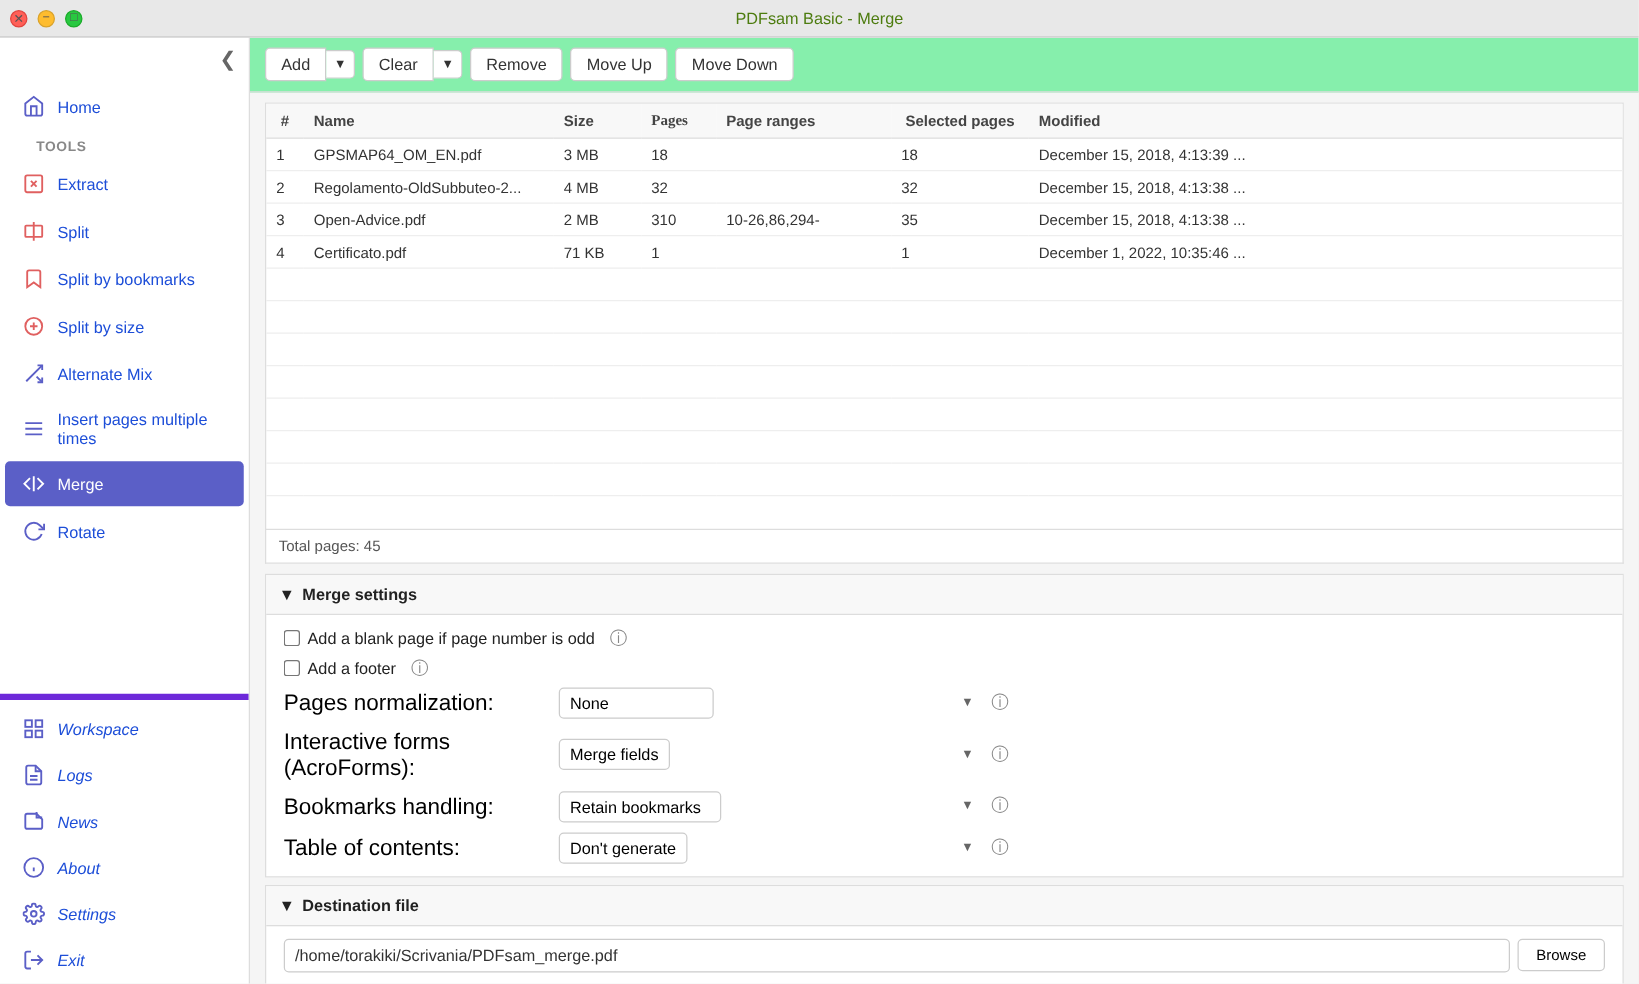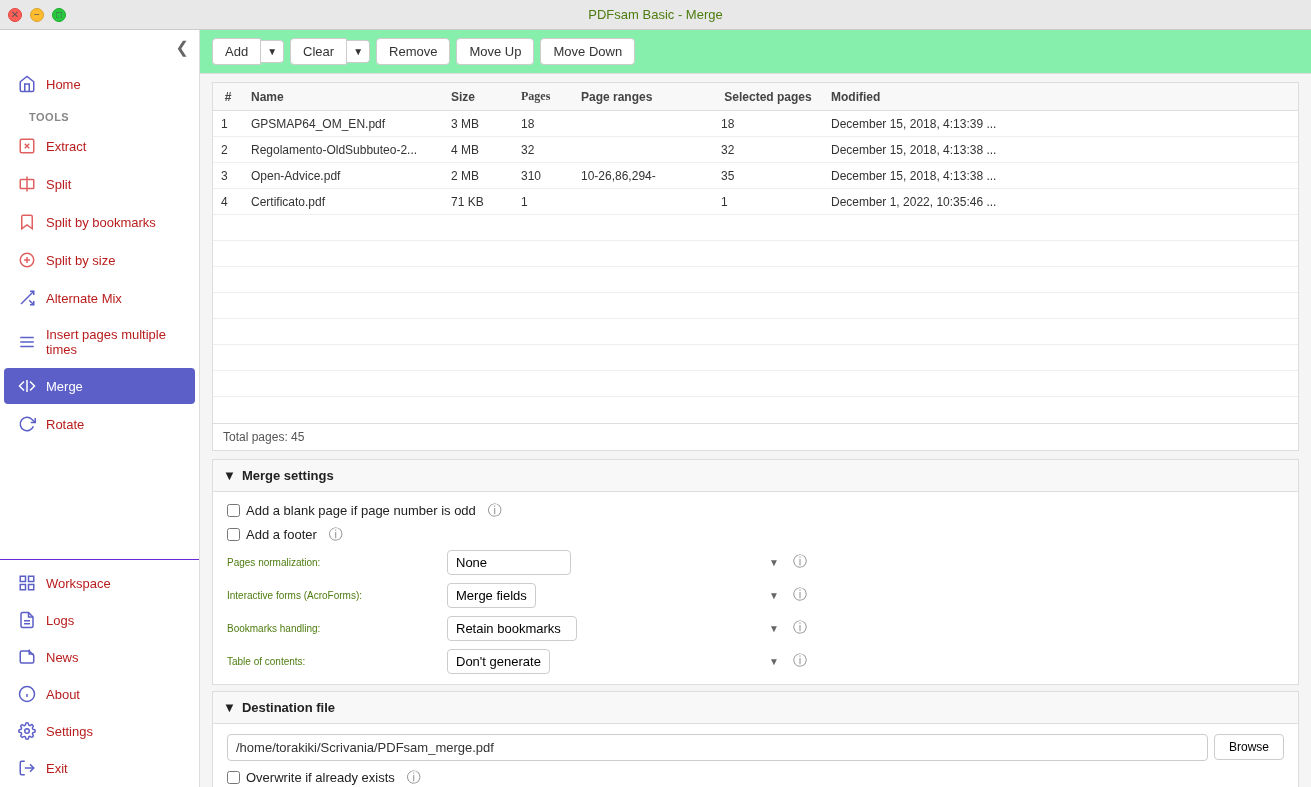--- a/index.html
+++ b/index.html
@@ -67,33 +67,33 @@
       padding: 8px 29px 4px;
       font-weight: bold;
       letter-spacing: 0.5px;
     }
     .sidebar-item {
       display: flex;
       align-items: center;
       gap: 10px;
       padding: 9px 14px;
       cursor: pointer;
-      color: #b91c1c;
+      color: #1d4ed8;
       border-radius: 4px;
       margin: 1px 4px;
     }
     .sidebar-item.active {
       background: #5b5fc7;
       color: #fff;
       border-radius: 4px;
     }
     .sidebar-item.active .sidebar-icon { color: #fff; }
     .sidebar-icon { width: 18px; height: 18px; flex-shrink: 0; display: flex; align-items: center; justify-content: center; }
     .sidebar-spacer { flex: 1; }
-    .sidebar-bottom { border-top: 1px solid #6d28d9; padding-top: 4px; }
+    .sidebar-bottom { border-top: 5px solid #6d28d9; padding-top: 4px; font-style: italic; }
 
     
     .icon-home { color: #5b5fc7; }
     .icon-extract { color: #e06060; }
     .icon-split { color: #e06060; }
     .icon-split-bookmark { color: #e06060; }
     .icon-split-size { color: #e06060; }
     .icon-alternate { color: #5b5fc7; }
     .icon-insert { color: #5b5fc7; }
     .icon-rotate { color: #5b5fc7; }
@@ -212,22 +212,22 @@
     .settings-row:last-child { margin-bottom: 0; }
     .checkbox-row {
       display: flex;
       align-items: center;
       gap: 6px;
       margin-bottom: 6px;
       font-size: 13px;
     }
     .settings-label {
       width: 220px;
-      font-size: 10px;
-      color: #4d7c0f;
+      font-size: 18px;
+      color: #000000;
       flex-shrink: 0;
     }
     .settings-select {
       flex: 1;
       max-width: 340px;
       padding: 4px 8px;
       border: 1px solid #ccc;
       border-radius: 4px;
       font-size: 13px;
       background: #fff;

